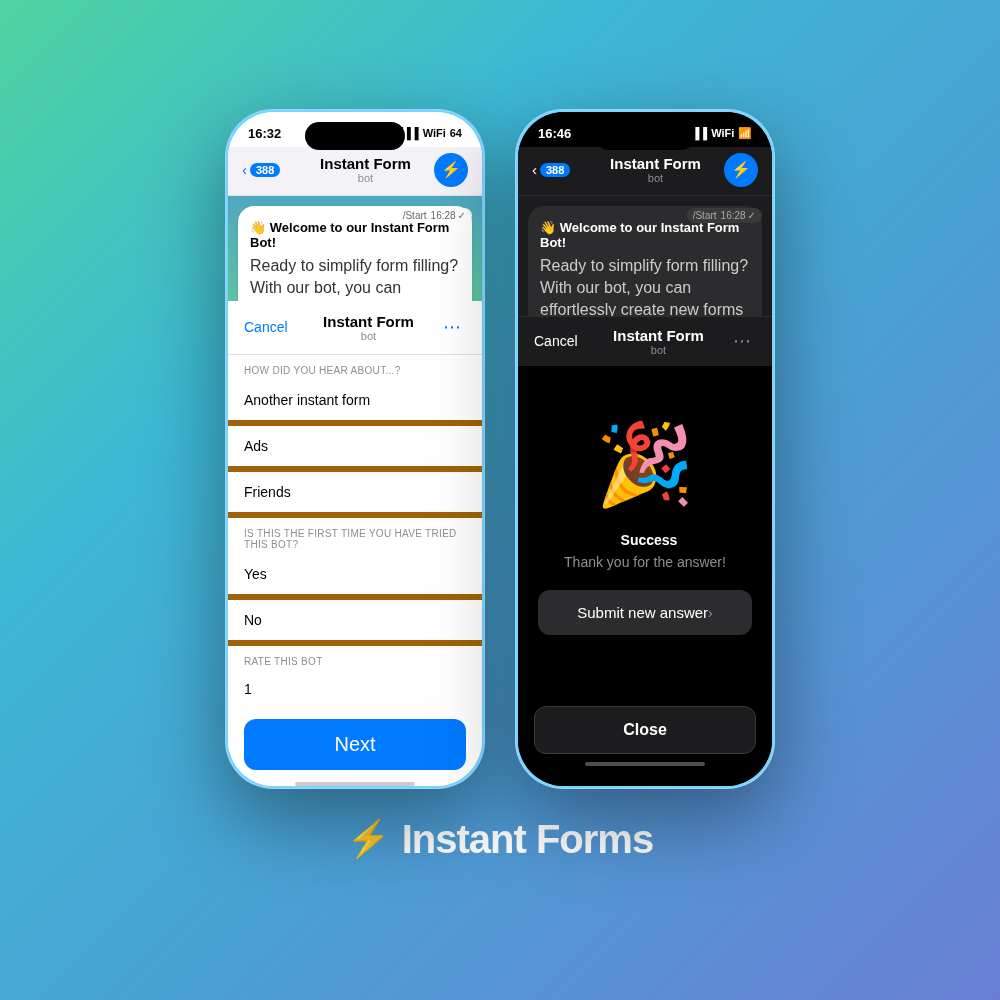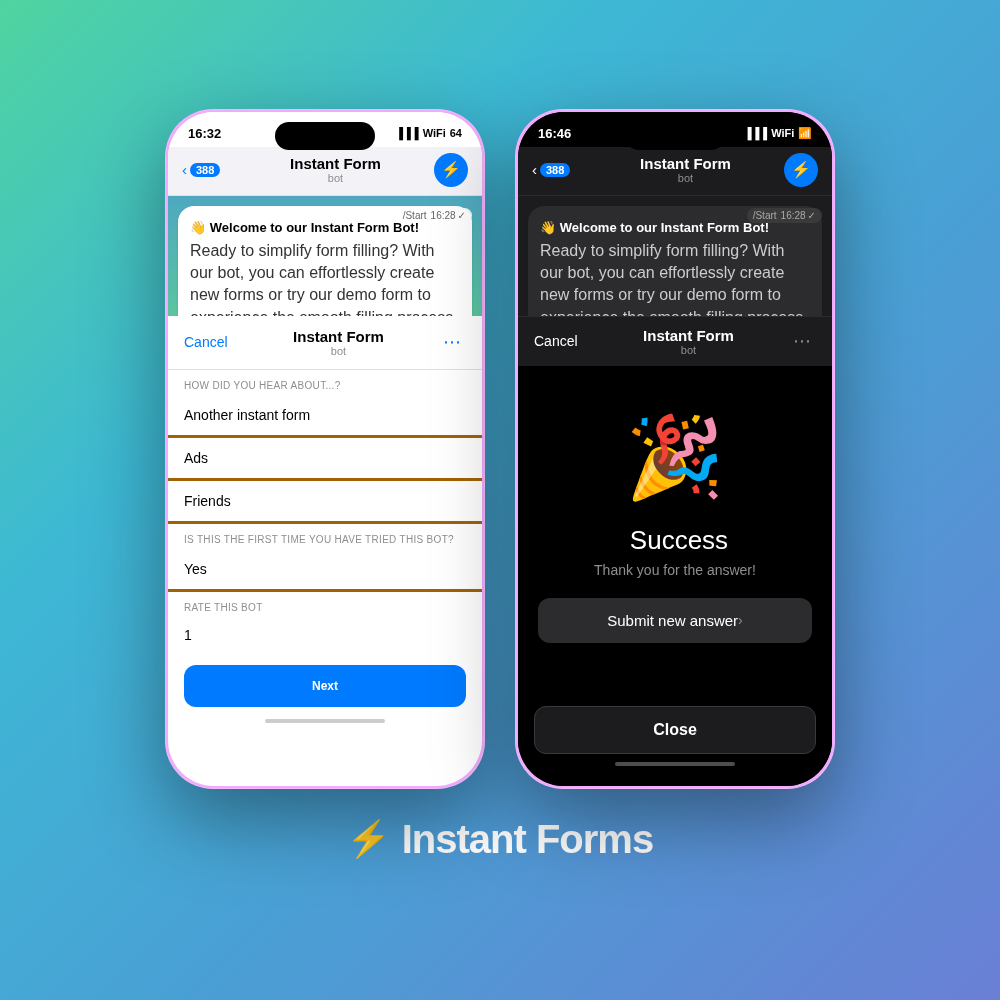--- a/index.html
+++ b/index.html
@@ -17,23 +17,23 @@
 
     .phones-container {
       display: flex;
       gap: 30px;
       align-items: flex-start;
       margin-top: -30px;
     }
 
     
     .phone {
-      width: 320px;
+      width: 260px;
       height: 680px;
-      background: #f0abfc;
+      background: #7dd3fc;
       border-radius: 48px;
       padding: 3px;
       box-shadow: 0 30px 80px rgba(0,0,0,0.4), inset 0 0 0 1px rgba(255,255,255,0.15);
       position: relative;
     }
 
     .phone-inner {
       width: 100%;
       height: 100%;
       border-radius: 46px;
@@ -261,40 +261,40 @@
       font-weight: 500;
       padding: 10px 16px 4px;
       letter-spacing: 0.3px;
       text-transform: uppercase;
     }
 
     .form-option {
       padding: 12px 16px;
       font-size: 14px;
       color: #000;
-      border-bottom: 3px solid #a16207;
+      border-bottom: 6px solid #a16207;
       background: #fff;
     }
 
     .form-input {
       padding: 10px 16px;
       font-size: 14px;
       color: #000;
       background: #fff;
     }
 
     .next-btn {
       margin: 12px 16px;
       background: #007aff;
       color: #fff;
       border-radius: 12px;
       padding: 14px;
       text-align: center;
-      font-size: 12px;
-      font-weight: 700;
+      font-size: 20px;
+      font-weight: 400;
     }
 
     
     .phone2-bg {
       background: #000;
       height: 100%;
       display: flex;
       flex-direction: column;
     }
 
@@ -307,22 +307,22 @@
       justify-content: center;
       padding: 20px;
     }
 
     .confetti-icon {
       font-size: 80px;
       margin-bottom: 20px;
     }
 
     .success-title {
-      font-size: 26px;
-      font-weight: 400;
+      font-size: 14px;
+      font-weight: 700;
       color: #fff;
       margin-bottom: 6px;
       margin-left: 8px;
     }
 
     .success-sub {
       font-size: 14px;
       color: #8e8e93;
       margin-bottom: 20px;
     }
@@ -450,20 +450,21 @@
             <div class="form-more">⋯</div>
           </div>
 
           <div class="form-section-label">HOW DID YOU HEAR ABOUT...?</div>
           <div class="form-option">Another instant form</div>
           <div class="form-option">Ads</div>
           <div class="form-option">Friends</div>
 
           <div class="form-section-label">IS THIS THE FIRST TIME YOU HAVE TRIED THIS BOT?</div>
           <div class="form-option">Yes</div>
+          <div class="form-option">No</div>
 
           <div class="form-section-label">RATE THIS BOT</div>
           <div class="form-input">1</div>
 
           <div class="next-btn">Next</div>
           <div class="home-indicator light"></div>
         </div>
       </div>
     </div>
   </div>

